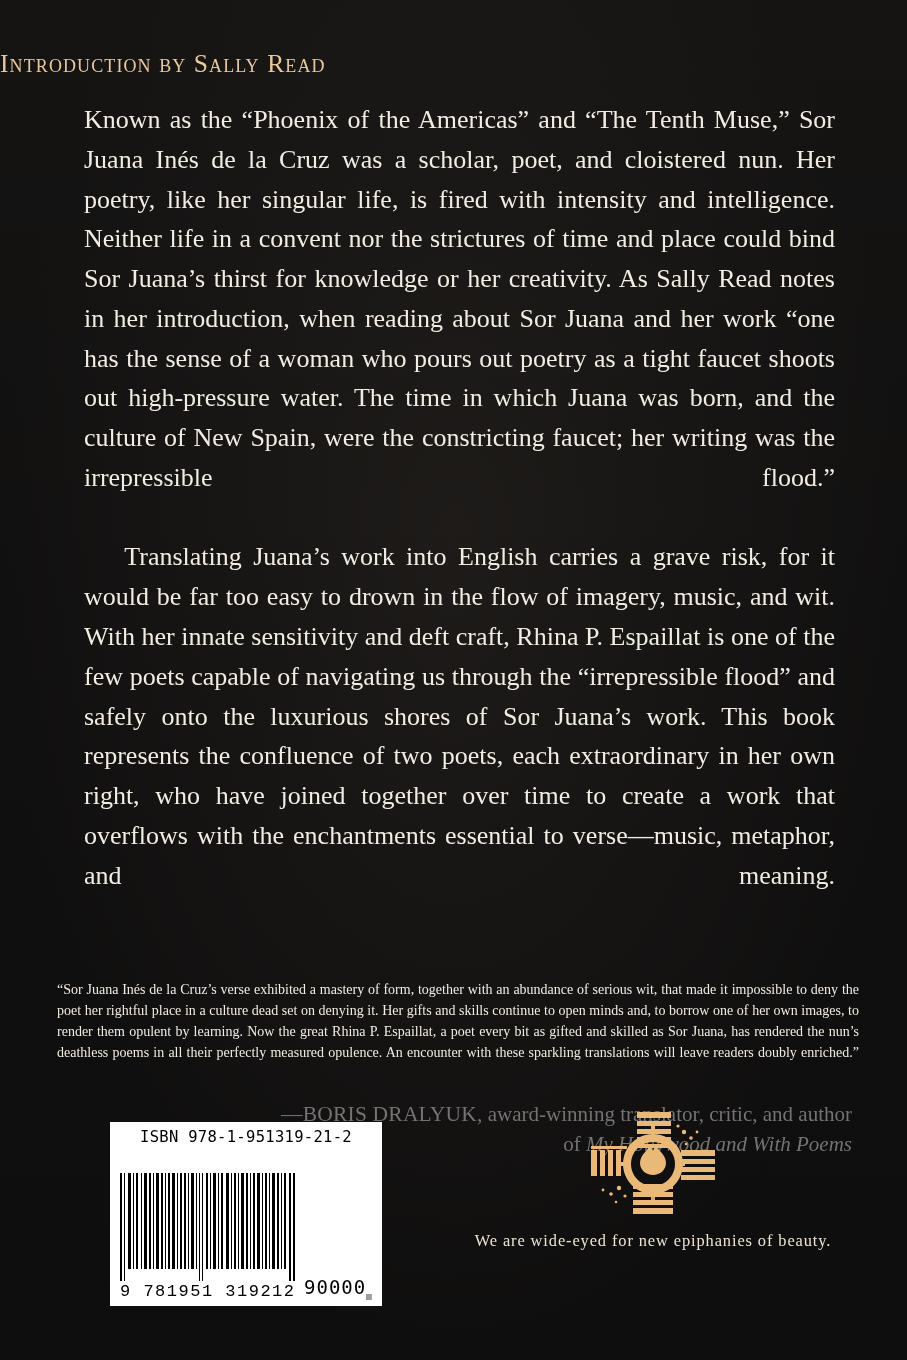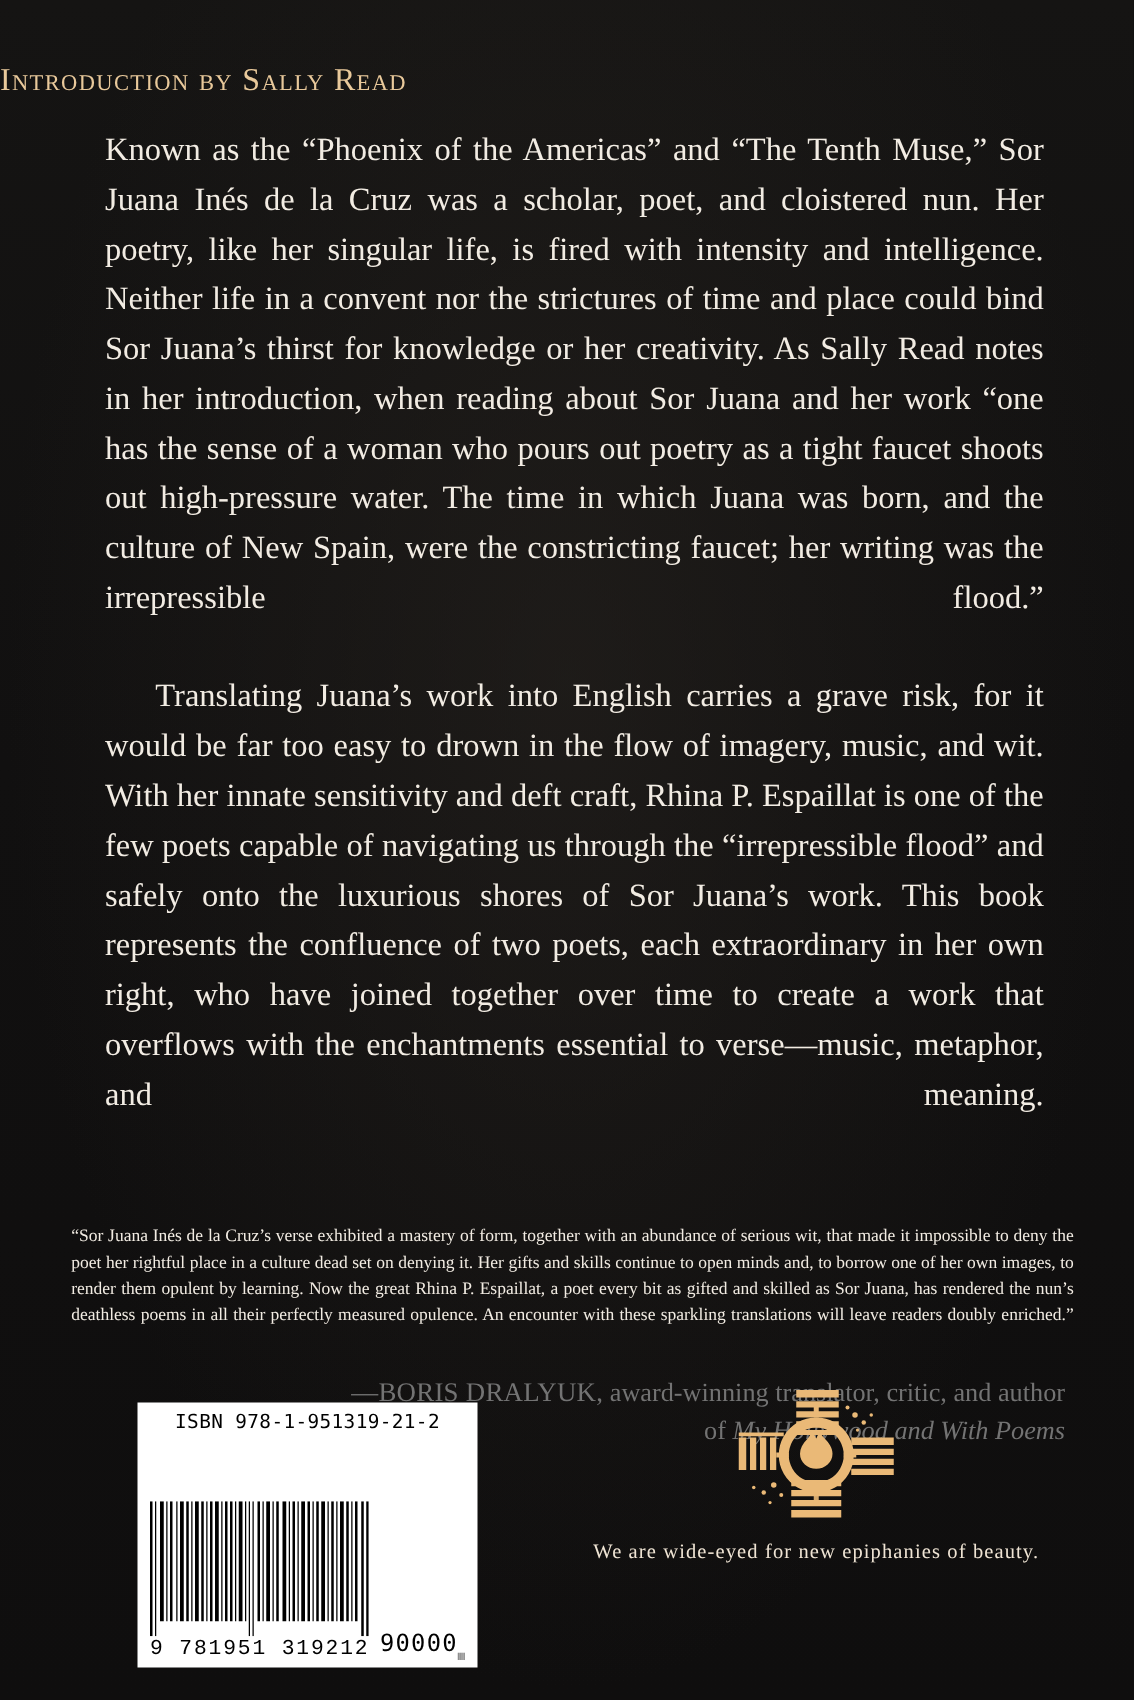--- a/index.html
+++ b/index.html
@@ -104,21 +104,21 @@
     height: 250px;
     z-index: 3;
   }
 
   
   .barcode-box {
     position: absolute;
     left: 110px;
     top: 12px;
     width: 272px;
-    height: 212px;
+    height: 184px;
     background: #ffffff;
     box-sizing: border-box;
     padding: 8px 10px 6px 10px;
     display: flex;
     flex-direction: column;
   }
   .barcode-isbn {
     font-family: "DejaVu Sans Mono", "Liberation Mono", monospace;
     font-size: 15.5px;
     color: #000;

